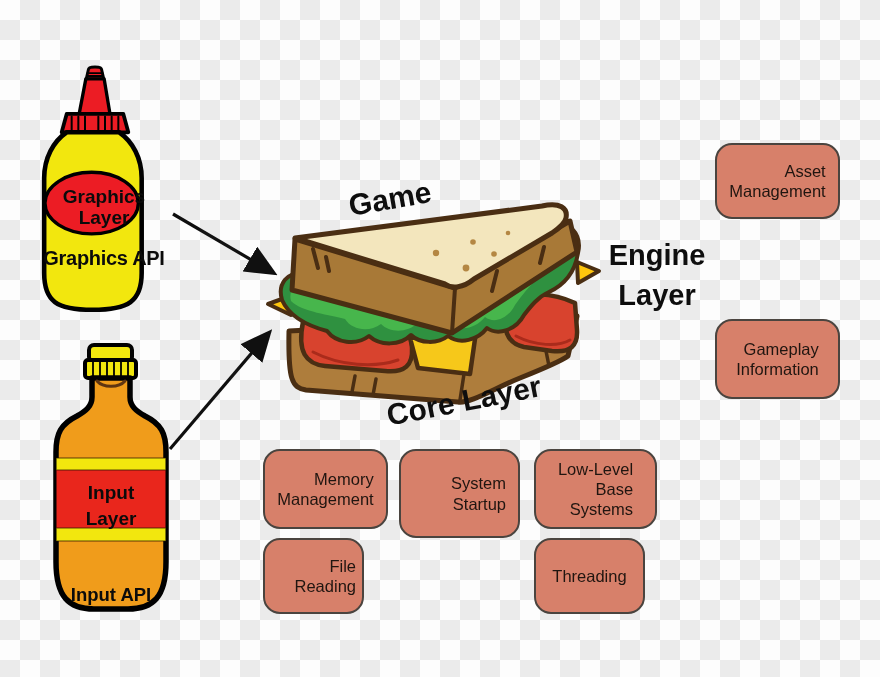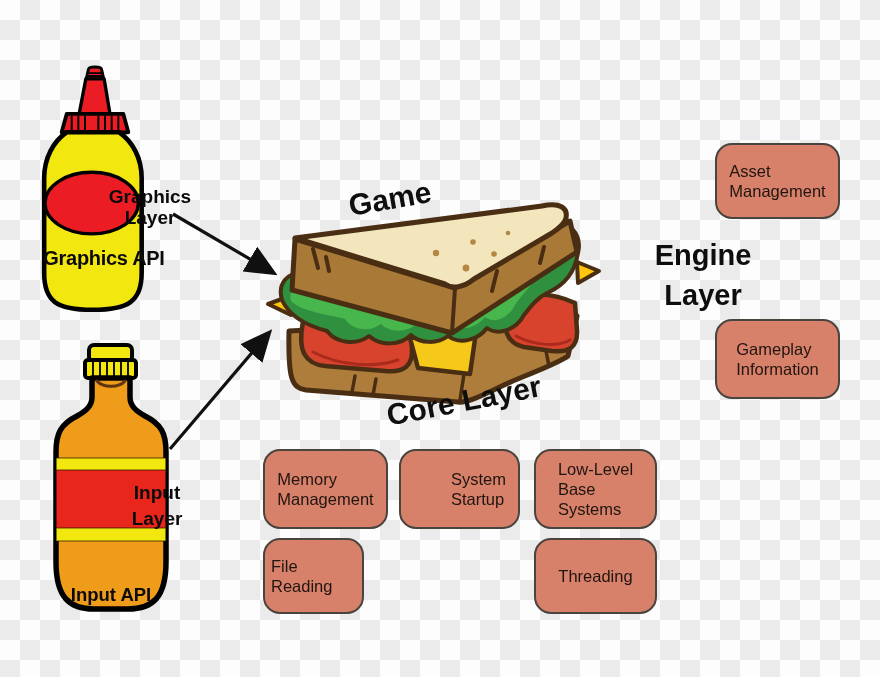--- a/index.html
+++ b/index.html
@@ -1,38 +1,38 @@
 <!DOCTYPE html>
 <html><head>
 <meta charset="utf-8">
 <style>
   html,body { margin:0; padding:0; }
   #stage {
     position:relative; width:880px; height:677px; overflow:hidden;
     font-family:"Liberation Sans", sans-serif;
     background:repeating-conic-gradient(#ebebeb 0% 25%, #fdfdfd 0% 50%) 0 0 / 40px 40px;
   }
-  .lines { white-space:pre-line;padding-left:46px; }
+  .lines { white-space:pre-line; }
 
   
   .node {
     position:absolute; box-sizing:border-box;
     background:#D7806A; border:2px solid #4A443F; border-radius:17px;
     display:flex; align-items:center; justify-content:center;
-    text-align:left; font-size:16.5px; line-height:1.22; color:#201510;
+    text-align:right; font-size:16.5px; line-height:1.22; color:#201510;
     padding:4px 6px; white-space:pre-line;
   }
   #box-asset   { left:715px; top:143px; width:125px; height:76px; }
   #box-tools   { left:715px; top:228px; width:125px; height:79px; }
   #box-gameplay{ left:715px; top:319px; width:125px; height:80px; }
   #box-memory  { left:263px; top:449px; width:125px; height:80px; }
-  #box-system  { left:399px; top:449px; width:121px; height:80px;padding-left:44px; }
+  #box-system  { left:399px; top:449px; width:121px; height:89px;padding-left:44px; }
   #box-lowlevel{ left:534px; top:449px; width:123px; height:80px; }
   #box-file    { left:263px; top:538px; width:101px; height:76px; }
-  #box-thread  { left:534px; top:538px; width:123px; height:76px; }
+  #box-thread  { left:534px; top:538px; width:111px; height:76px; }
 
   
   .biglabel { position:absolute; font-weight:bold; color:#0e0e0e; text-align:center; }
   #game-label   { left:330px; top:182px; width:120px; font-size:30px; transform:rotate(-10deg); }
   #engine-label { left:594px; top:235px; width:126px; font-size:29px; line-height:40px; }
   #core-label   { left:378px; top:384px; width:172px; font-size:30px; transform:rotate(-11deg); white-space:nowrap; }
 
   
   .bottletext { position:absolute; font-weight:bold; color:#0b0b0b; text-align:center; }
   #graphics-badge   { left:48px;  top:186px; width:112px; font-size:19px; line-height:21px; }

